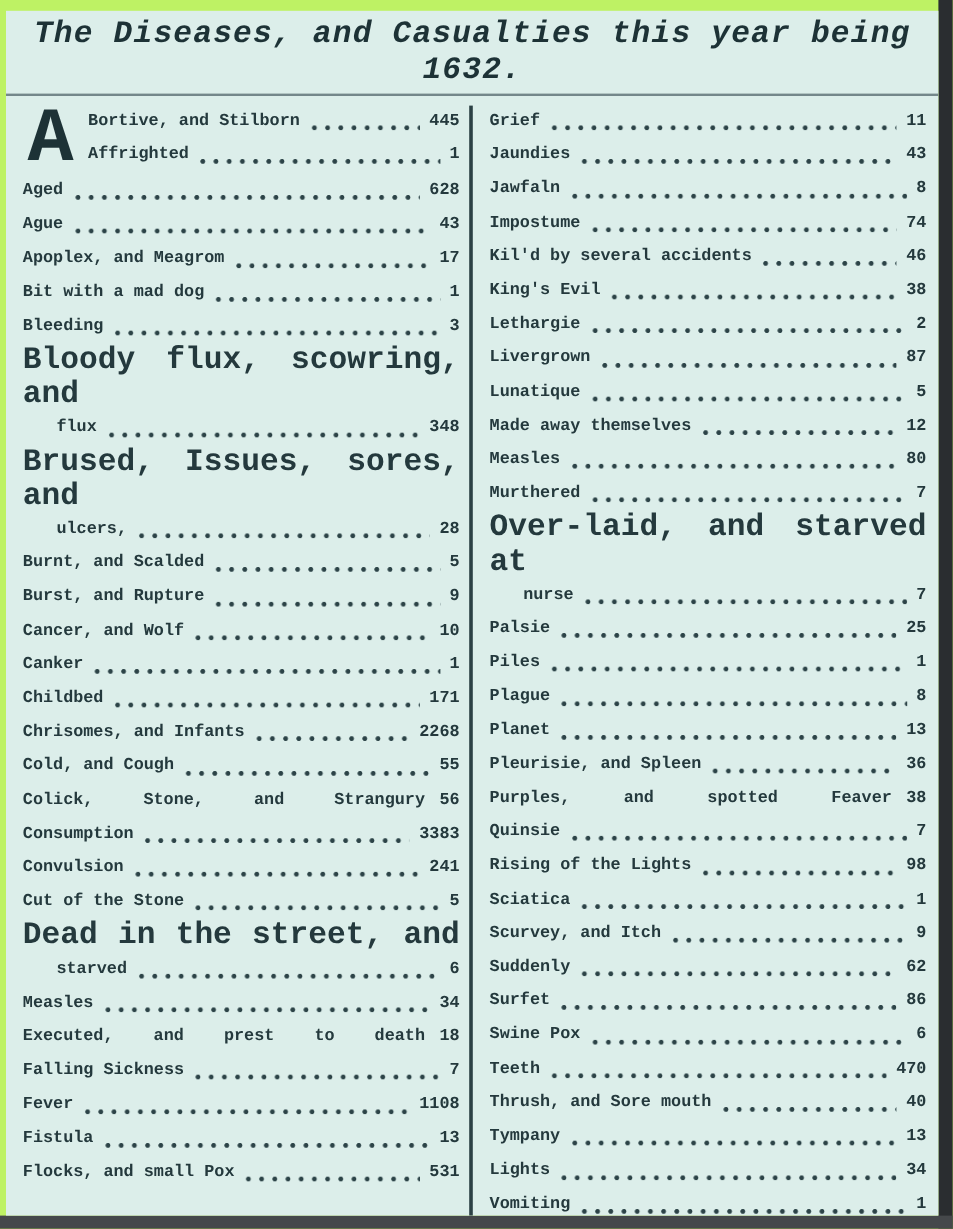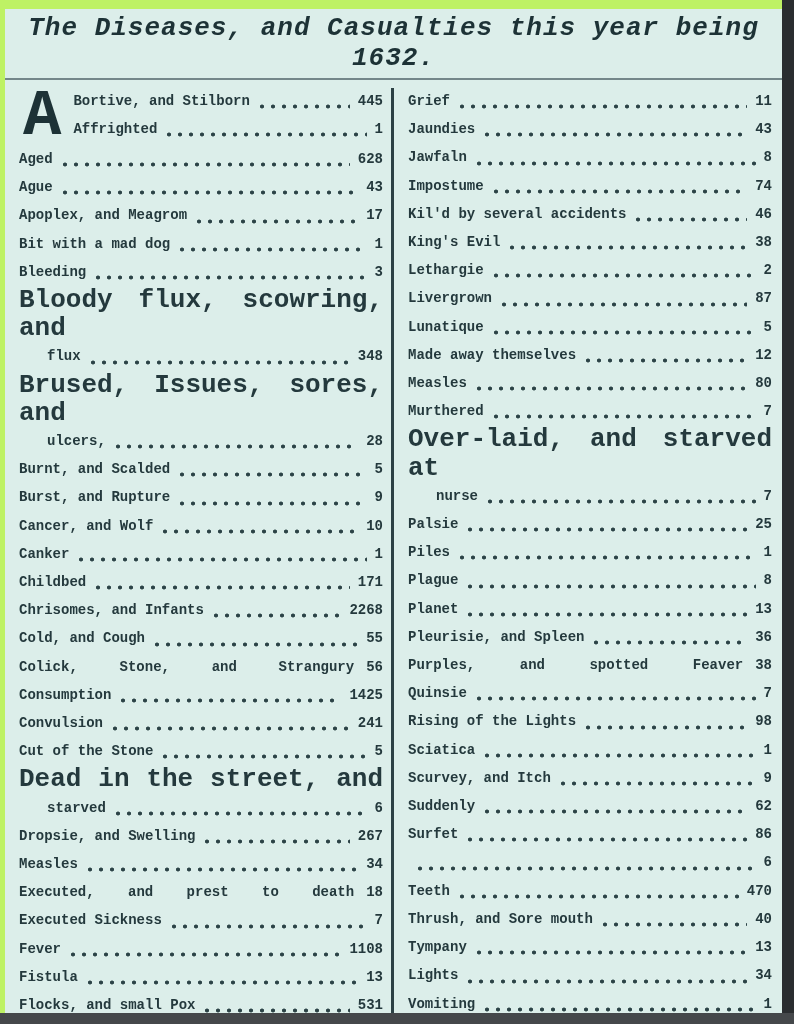--- a/index.html
+++ b/index.html
@@ -162,54 +162,49 @@
             <span class="leader"></span>
             <span class="value">55</span>
           </div>
           <div class="row justified">
             <span class="label">Colick, Stone, and Strangury</span>
             <span class="value">56</span>
           </div>
           <div class="row">
             <span class="label">Consumption</span>
             <span class="leader"></span>
-            <span class="value">1425</span>
+            <span class="value">3383</span>
           </div>
           <div class="row">
             <span class="label">Convulsion</span>
             <span class="leader"></span>
             <span class="value">241</span>
           </div>
           <div class="row">
             <span class="label">Cut of the Stone</span>
             <span class="leader"></span>
             <span class="value">5</span>
           </div>
           <div class="wrapline">Dead in the street, and</div>
           <div class="row">
             <span class="label indent">starved</span>
             <span class="leader"></span>
             <span class="value">6</span>
-          </div>
-          <div class="row">
-            <span class="label">Dropsie, and Swelling</span>
-            <span class="leader"></span>
-            <span class="value">267</span>
           </div>
           <div class="row">
             <span class="label">Measles</span>
             <span class="leader"></span>
             <span class="value">34</span>
           </div>
           <div class="row justified">
             <span class="label">Executed, and prest to death</span>
             <span class="value">18</span>
           </div>
           <div class="row">
-            <span class="label">Executed Sickness</span>
+            <span class="label">Falling Sickness</span>
             <span class="leader"></span>
             <span class="value">7</span>
           </div>
           <div class="row">
             <span class="label">Fever</span>
             <span class="leader"></span>
             <span class="value">1108</span>
           </div>
           <div class="row">
             <span class="label">Fistula</span>
@@ -343,20 +338,21 @@
             <span class="label">Suddenly</span>
             <span class="leader"></span>
             <span class="value">62</span>
           </div>
           <div class="row">
             <span class="label">Surfet</span>
             <span class="leader"></span>
             <span class="value">86</span>
           </div>
           <div class="row">
+            <span class="label">Swine Pox</span>
             <span class="leader"></span>
             <span class="value">6</span>
           </div>
           <div class="row">
             <span class="label">Teeth</span>
             <span class="leader"></span>
             <span class="value">470</span>
           </div>
           <div class="row">
             <span class="label">Thrush, and Sore mouth</span>

